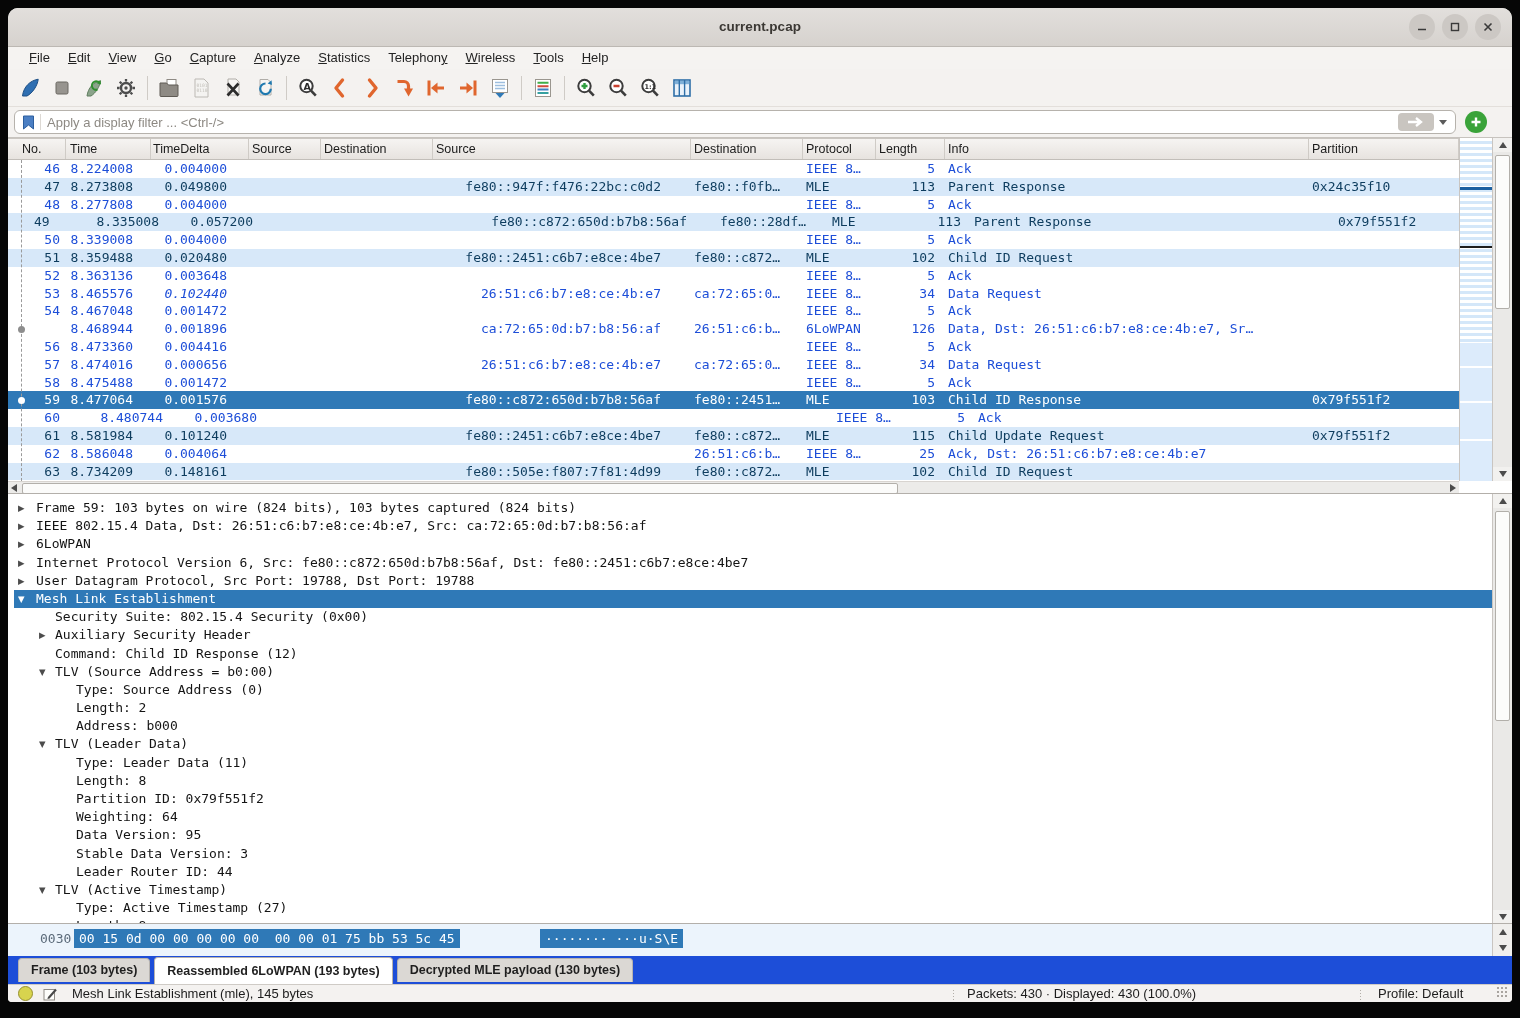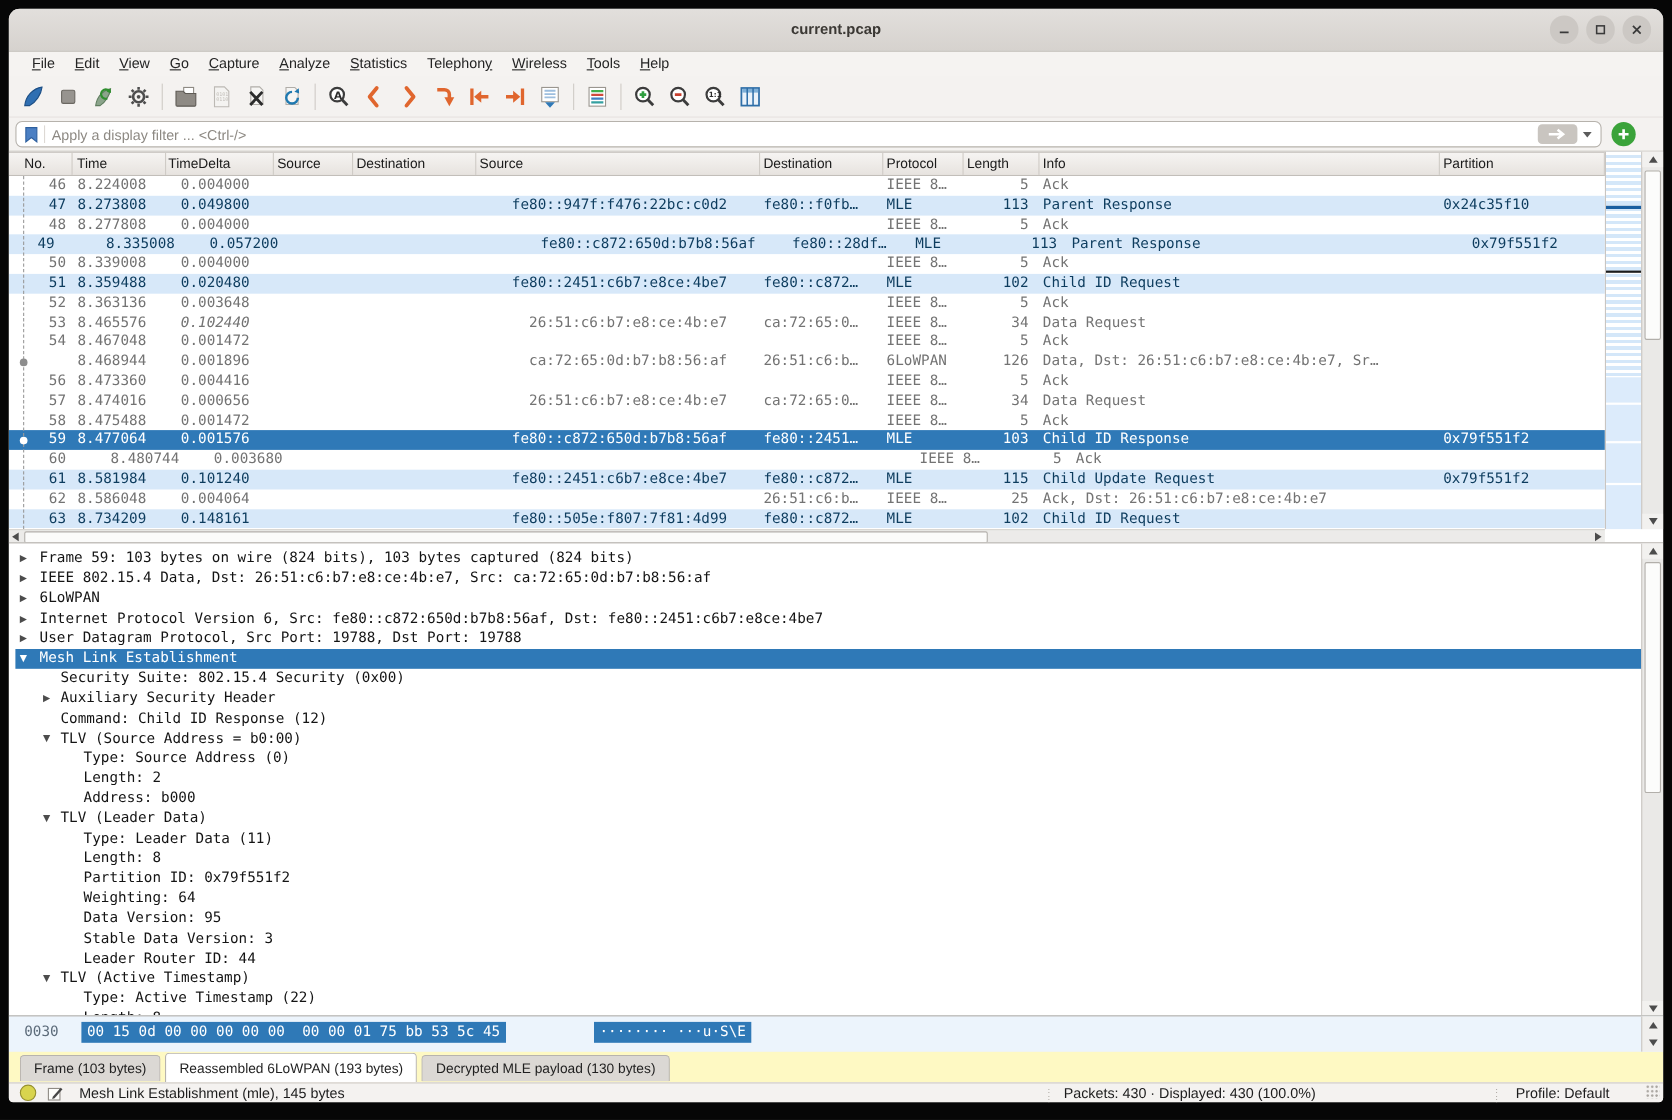--- a/index.html
+++ b/index.html
@@ -37,21 +37,21 @@
     display:flex;align-items:center;justify-content:center;}
   
   .plist{position:relative;height:355px;flex:0 0 355px;background:#fff;}
   .pheader{position:absolute;left:0;top:0;width:1451px;height:22px;display:flex;
     background:linear-gradient(#f6f4f2,#e7e3df);border-top:1px solid #cac6c1;border-bottom:1px solid #c2beb9;box-sizing:border-box;}
   .pheader .hcell{box-sizing:border-box;border-right:1px solid #cfcbc6;font-size:12.5px;color:#1b1b1b;
     line-height:20px;white-space:nowrap;overflow:hidden;}
   .rows{position:absolute;left:0;top:22px;width:1451px;height:321px;overflow:hidden;}
   .rows .gutterline{position:absolute;left:13px;top:0;bottom:0;border-left:1px dashed #9a9a9a;z-index:3;}
   .prow{display:flex;height:17.8px;line-height:17.8px;font-family:"DejaVu Sans Mono",monospace;
-    font-size:13px;color:#737373;white-space:nowrap;}
+    font-size:13px;color:#1d4ed8;white-space:nowrap;}
   .prow.alt{background:var(--rowalt);color:#0d3c5e;}
   .prow.sel{background:var(--sel);color:#fff;}
   .pcell{box-sizing:border-box;overflow:hidden;white-space:nowrap;flex:0 0 auto;}
   .row-dot{position:absolute;width:7px;height:7px;border-radius:50%;left:10px;z-index:4;}
   .hscroll{position:absolute;left:0;top:343px;width:1451px;height:12px;background:#ecebe9;border-top:1px solid #d8d4d0;}
   .hthumb{position:absolute;left:14px;top:1px;width:874px;height:9px;background:#fbfbfa;border:1px solid #b2afaa;border-radius:2px;}
   .minimap{position:absolute;left:1451px;top:0;width:33px;height:343px;border-left:1px solid #c9c5c1;background:
     repeating-linear-gradient(to bottom,#ffffff 0 3px,#d4e7f9 3px 6px);}
   .mm-solid{position:absolute;left:0;width:100%;background:#dcebfb;}
   .mm-line{position:absolute;left:0;width:100%;}
@@ -68,27 +68,27 @@
     overflow:hidden;padding-top:5px;box-sizing:border-box;}
   .dline{position:relative;height:18.2px;line-height:18.2px;font-family:"DejaVu Sans Mono",monospace;
     font-size:13px;color:#141414;white-space:nowrap;margin-left:6px;margin-right:20px;}
   .dline.sel{background:var(--sel);color:#fff;}
   .dexp{position:absolute;top:0;font-family:"DejaVu Sans",sans-serif;font-size:8.5px;color:#4c4c4c;}
   .dline.sel .dexp{color:#fff;}
   .dscroll{position:absolute;right:0;top:0;width:20px;height:430px;background:#eae9e7;border-left:1px solid #c9c5c1;box-sizing:border-box;}
   
   .hexpane{position:relative;height:32px;flex:0 0 32px;background:#ecf4fc;border-top:1px solid #b3afaa;
     font-family:"DejaVu Sans Mono",monospace;font-size:13px;}
-  .hex-offset{position:absolute;left:14px;top:7px;color:#5c6b7a;}
+  .hex-offset{position:absolute;left:32px;top:7px;color:#5c6b7a;}
   .hex-bytes{position:absolute;left:66px;top:5px;background:var(--sel);color:#fff;padding:2px 5px;}
   .hex-ascii{position:absolute;left:532px;top:5px;background:var(--sel);color:#fff;padding:2px 5px;}
   .hexscroll{position:absolute;right:0;top:0;width:20px;height:32px;background:#f0efed;border-left:1px solid #c9c5c1;box-sizing:border-box;}
   .hexscroll .b{height:16px;display:flex;align-items:center;justify-content:center;}
   
-  .tabbar{height:28px;flex:0 0 28px;background:#fef9c3;display:flex;align-items:flex-end;padding-left:10px;gap:4px;}
+  .tabbar{height:28px;flex:0 0 28px;background:#1d4ed8;display:flex;align-items:center;padding-left:10px;gap:4px;font-weight:bold;}
   .btab{height:23px;line-height:23px;padding:0 12px;font-size:12.5px;color:#1f1f1f;background:#dbd8d4;
     border:1px solid #b7b3ae;border-bottom:none;border-radius:4px 4px 0 0;margin-bottom:1px;white-space:nowrap;}
   .btab.active{background:#fff;height:26px;line-height:26px;margin-bottom:0;}
   
   .statusbar{position:relative;height:26px;flex:1;background:#f4f2f0;border-top:1px solid #cfcbc6;
     display:flex;align-items:center;font-size:13px;color:#1c1c1c;padding-left:10px;}
   .expert-dot{width:15px;height:15px;border-radius:50%;background:#d8d44e;border:1px solid #96902f;box-sizing:border-box;}
   .sb-text{margin-left:14px;}
   .dotsep{position:absolute;top:5px;width:1px;height:16px;
     background-image:repeating-linear-gradient(to bottom,#b2aea8 0 1px,transparent 1px 3px);}
@@ -645,21 +645,21 @@
       <div class="dline" style="padding-left: 62px;">Address: b000</div>
       <div class="dline" style="padding-left: 41px;"><span class="dexp" style="left: 25px;">▼</span>TLV (Leader Data)</div>
       <div class="dline" style="padding-left: 62px;">Type: Leader Data (11)</div>
       <div class="dline" style="padding-left: 62px;">Length: 8</div>
       <div class="dline" style="padding-left: 62px;">Partition ID: 0x79f551f2</div>
       <div class="dline" style="padding-left: 62px;">Weighting: 64</div>
       <div class="dline" style="padding-left: 62px;">Data Version: 95</div>
       <div class="dline" style="padding-left: 62px;">Stable Data Version: 3</div>
       <div class="dline" style="padding-left: 62px;">Leader Router ID: 44</div>
       <div class="dline" style="padding-left: 41px;"><span class="dexp" style="left: 25px;">▼</span>TLV (Active Timestamp)</div>
-      <div class="dline" style="padding-left: 62px;">Type: Active Timestamp (22)</div>
+      <div class="dline" style="padding-left: 62px;">Type: Active Timestamp (27)</div>
       <div class="dline" style="padding-left: 62px;">Length: 8</div>
       <div class="dscroll">
       <div class="sb-btn" style="top:0">
           <span class="tri-up"></span>
         </div>
       <div class="sb-thumb" style="top:17px;height:208px"></div>
       <div class="sb-btn" style="bottom:0">
           <span class="tri-down"></span>
         </div>
     </div>

